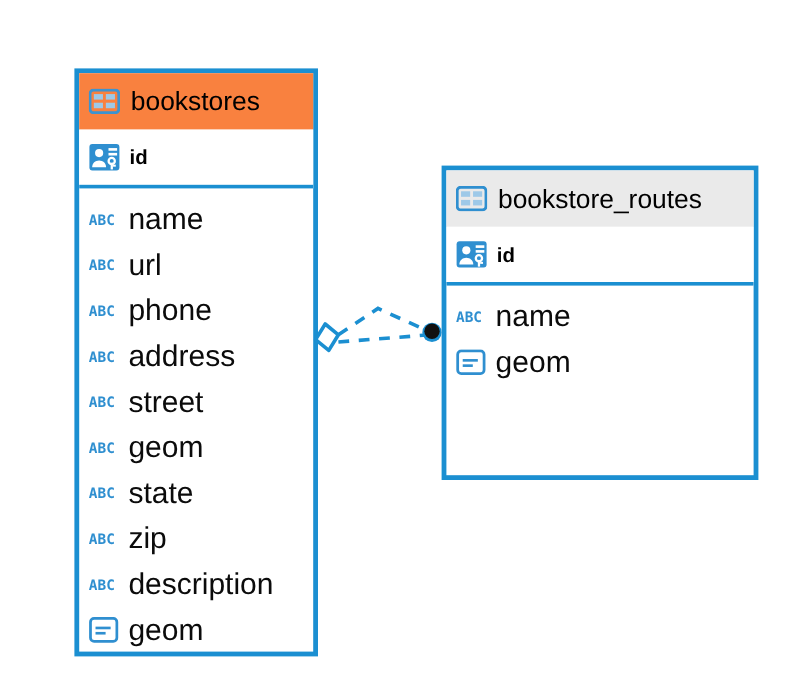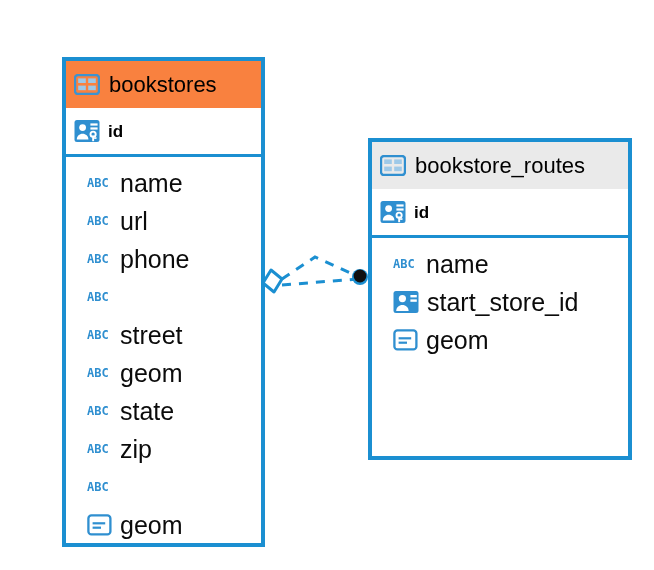--- a/index.html
+++ b/index.html
@@ -31,21 +31,21 @@
   #entity-bookstores {
     left: 62px;
     top: 57px;
     width: 203px;
     height: 490px;
   }
   #entity-bookstore-routes {
     left: 368px;
     top: 138px;
     width: 264px;
-    height: 322px;
+    height: 262px;
   }
 
   .entity-header {
     display: flex;
     align-items: center;
     box-sizing: border-box;
     height: 47px;
     padding: 0 8px;
     gap: 9px;
   }
@@ -69,21 +69,21 @@
     border-bottom: 3px solid #1b8fd1;
     background: #ffffff;
   }
   .pk-row .field-label {
     font-size: 17px;
     font-weight: bold;
     color: #000000;
   }
 
   .field-list {
-    padding: 7px 0 6px 13px;
+    padding: 7px 0 6px 0;
   }
   .field-row {
     display: flex;
     align-items: center;
     height: 38px;
     padding: 0 8px;
     gap: 8px;
     box-sizing: border-box;
   }
   .field-label {
@@ -166,20 +166,21 @@
         <svg class="icon icon-abc" viewBox="0 0 25 14">
           <text x="0" y="11.4" font-family="'DejaVu Sans Mono', monospace" font-size="12" font-weight="bold" fill="#2f8fd0">ABC</text>
         </svg>
         <span class="field-label">phone</span>
       </div>
 
       <div class="field-row">
         <svg class="icon icon-abc" viewBox="0 0 25 14">
           <text x="0" y="11.4" font-family="'DejaVu Sans Mono', monospace" font-size="12" font-weight="bold" fill="#2f8fd0">ABC</text>
         </svg>
+        <span class="field-label">address</span>
       </div>
 
       <div class="field-row">
         <svg class="icon icon-abc" viewBox="0 0 25 14">
           <text x="0" y="11.4" font-family="'DejaVu Sans Mono', monospace" font-size="12" font-weight="bold" fill="#2f8fd0">ABC</text>
         </svg>
         <span class="field-label">street</span>
       </div>
 
       <div class="field-row">
@@ -200,20 +201,21 @@
         <svg class="icon icon-abc" viewBox="0 0 25 14">
           <text x="0" y="11.4" font-family="'DejaVu Sans Mono', monospace" font-size="12" font-weight="bold" fill="#2f8fd0">ABC</text>
         </svg>
         <span class="field-label">zip</span>
       </div>
 
       <div class="field-row">
         <svg class="icon icon-abc" viewBox="0 0 25 14">
           <text x="0" y="11.4" font-family="'DejaVu Sans Mono', monospace" font-size="12" font-weight="bold" fill="#2f8fd0">ABC</text>
         </svg>
+        <span class="field-label">description</span>
       </div>
 
       <div class="field-row">
         <svg class="icon icon-geom" viewBox="0 0 25 22">
           <rect x="1.4" y="1.4" width="22" height="19" rx="3" ry="3" fill="none" stroke="#2f8fd0" stroke-width="2.3"></rect>
           <rect x="5.6" y="8.2" width="12.6" height="2.2" fill="#2f8fd0"></rect>
           <rect x="5.6" y="12.6" width="8.4" height="2.2" fill="#2f8fd0"></rect>
         </svg>
         <span class="field-label">geom</span>
       </div>
@@ -250,30 +252,20 @@
 
     <div class="field-list">
 
       <div class="field-row">
         <svg class="icon icon-abc" viewBox="0 0 25 14">
           <text x="0" y="11.4" font-family="'DejaVu Sans Mono', monospace" font-size="12" font-weight="bold" fill="#2f8fd0">ABC</text>
         </svg>
         <span class="field-label">name</span>
       </div>
 
-      <div class="field-row">
-        <svg class="icon icon-fk" viewBox="0 0 26 24">
-          <rect x="0.5" y="1" width="25" height="22" rx="2.5" ry="2.5" fill="#2f8fd0"></rect>
-          <circle cx="9.4" cy="8.6" r="3.6" fill="#ffffff"></circle>
-          <path d="M3.2 21c0-3.5 2.8-6 6.2-6s6.2 2.5 6.2 6z" fill="#ffffff"></path>
-          <rect x="17.4" y="5" width="6.4" height="2.4" fill="#ffffff"></rect>
-          <rect x="17.4" y="9.4" width="6.4" height="2.4" fill="#ffffff"></rect>
-        </svg>
-        <span class="field-label">start_store_id</span>
-      </div>
 
 
       <div class="field-row">
         <svg class="icon icon-geom" viewBox="0 0 25 22">
           <rect x="1.4" y="1.4" width="22" height="19" rx="3" ry="3" fill="none" stroke="#2f8fd0" stroke-width="2.3"></rect>
           <rect x="5.6" y="8.2" width="12.6" height="2.2" fill="#2f8fd0"></rect>
           <rect x="5.6" y="12.6" width="8.4" height="2.2" fill="#2f8fd0"></rect>
         </svg>
         <span class="field-label">geom</span>
       </div>

